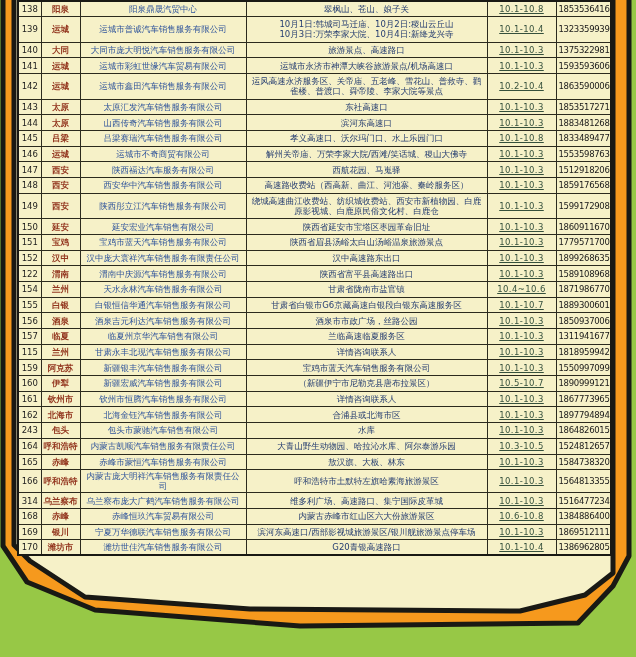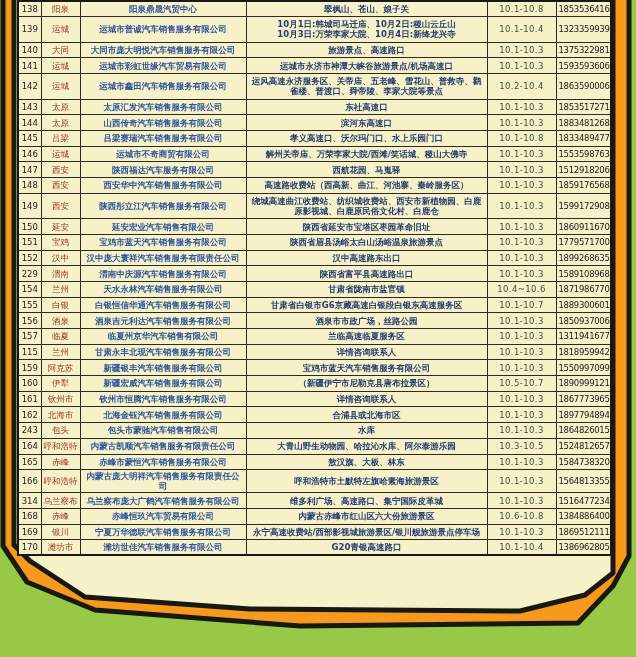--- a/index.html
+++ b/index.html
@@ -9,24 +9,24 @@
   .table-wrap{position:absolute;left:17px;top:0;width:593px;}
   table.dealer{border-collapse:collapse;table-layout:fixed;width:593px;
                border:2px solid #191914;}
   table.dealer td{border:1px solid #2b2a1e;background:#f6f1c8;
                   text-align:center;vertical-align:middle;
                   padding:1px 2px;overflow:hidden;
                   font-size:8.5px;line-height:1.18;white-space:pre-line;}
   tr.row{height:15.7px;}
   tr.row.tall{height:25.5px;}
   td.no{color:#1c1c1c;font-size:8.5px;}
-  td.city{color:#93361f;font-weight:normal;}
-  td.company{color:#2f549b;font-weight:bold;}
-  td.details{color:#243c70;font-weight:bold;margin-left:12px;}
-  td.date{color:#35503c;letter-spacing:.4px;}
+  td.city{color:#93361f;font-weight:bold;}
+  td.company{color:#2f549b;font-weight:normal;}
+  td.details{color:#243c70;font-weight:normal;margin-left:12px;}
+  td.date{color:#35503c;letter-spacing:.4px;text-decoration:underline;}
   td.phone{color:#191919;font-size:8.6px;letter-spacing:-0.3px;}
   col.c-no{width:23px;} col.c-city{width:39px;} col.c-company{width:166px;}
   col.c-details{width:241px;} col.c-date{width:69px;} col.c-phone{width:55px;}
 </style>
 </head>
 <body>
 
 <div class="stage">
 
   <svg class="frame-svg" viewBox="0 0 636 657" xmlns="http://www.w3.org/2000/svg" aria-hidden="true">
@@ -161,21 +161,21 @@
           </tr>
           <tr class="row">
             <td class="no">152</td>
             <td class="city">汉中</td>
             <td class="company">汉中庞大寰祥汽车销售服务有限责任公司</td>
             <td class="details">汉中高速路东出口</td>
             <td class="date">10.1-10.3</td>
             <td class="phone">18992686350</td>
           </tr>
           <tr class="row">
-            <td class="no">229</td>
+            <td class="no">122</td>
             <td class="city">渭南</td>
             <td class="company">渭南中庆源汽车销售服务有限公司</td>
             <td class="details">陕西省富平县高速路出口</td>
             <td class="date">10.1-10.3</td>
             <td class="phone">15891089685</td>
           </tr>
           <tr class="row">
             <td class="no">154</td>
             <td class="city">兰州</td>
             <td class="company">天水永林汽车销售服务有限公司</td>
@@ -292,21 +292,21 @@
             <td class="city">赤峰</td>
             <td class="company">赤峰恒玖汽车贸易有限公司</td>
             <td class="details">内蒙古赤峰市红山区六大份旅游景区</td>
             <td class="date">10.6-10.8</td>
             <td class="phone">13848864009</td>
           </tr>
           <tr class="row">
             <td class="no">169</td>
             <td class="city">银川</td>
             <td class="company">宁夏万华德联汽车销售服务有限公司</td>
-            <td class="details">永宁高速收费站/西部影视城旅游景区/银川舰旅游景点停车场</td>
+            <td class="details">滨河东高速口/西部影视城旅游景区/银川舰旅游景点停车场</td>
             <td class="date">10.1-10.3</td>
             <td class="phone">18695121118</td>
           </tr>
           <tr class="row">
             <td class="no">170</td>
             <td class="city">潍坊市</td>
             <td class="company">潍坊世佳汽车销售服务有限公司</td>
             <td class="details">G20青银高速路口</td>
             <td class="date">10.1-10.4</td>
             <td class="phone">13869628052</td>

